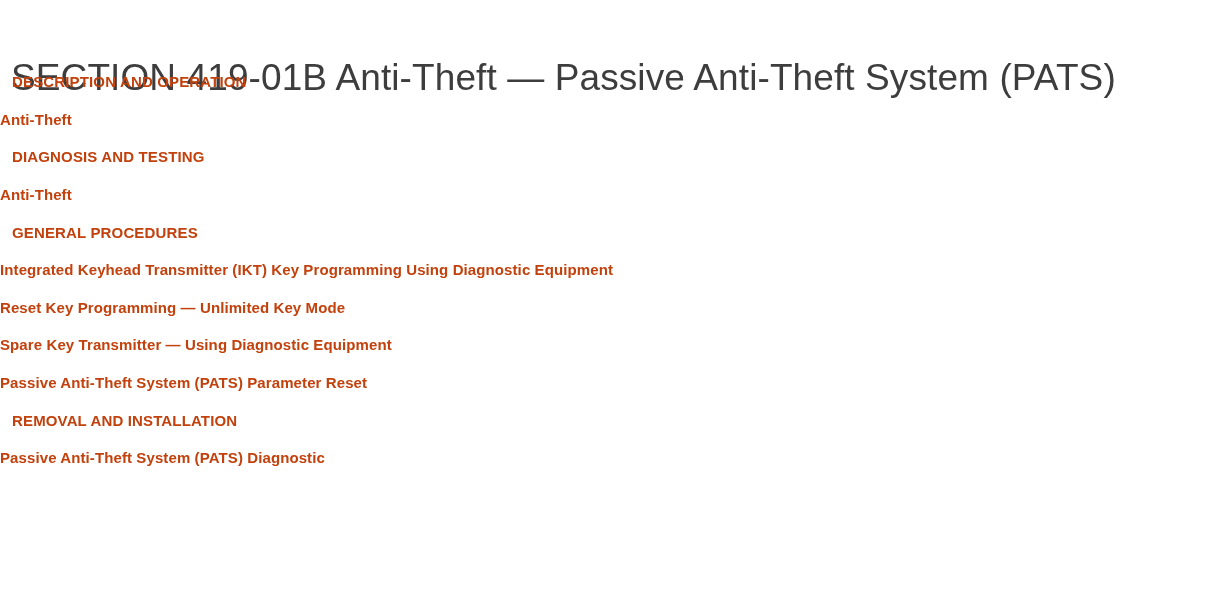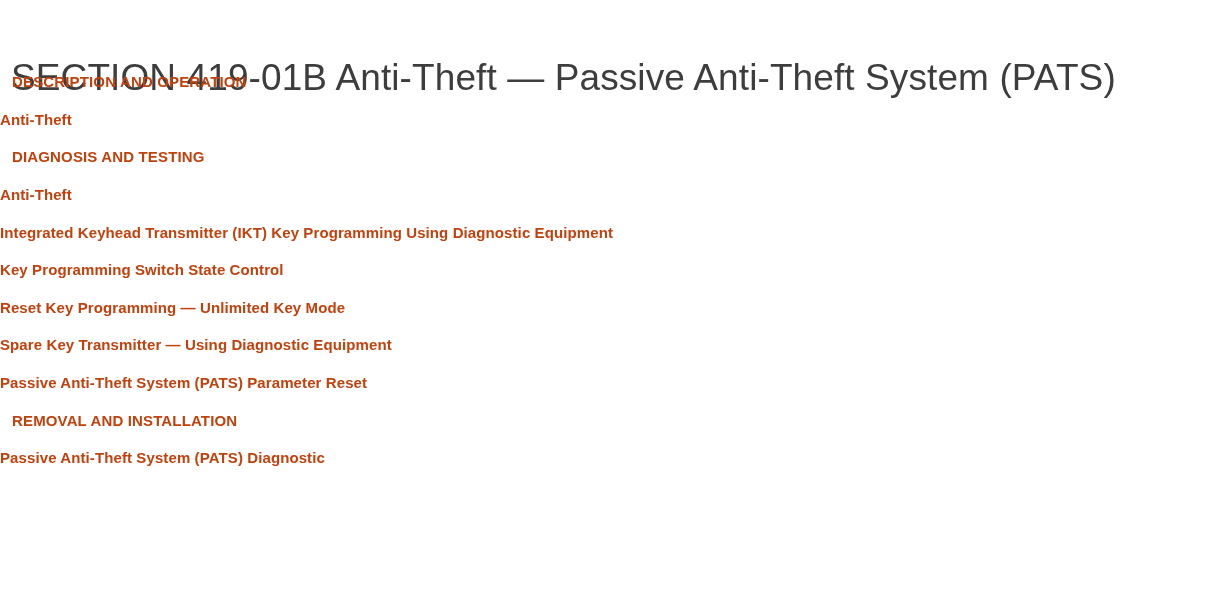--- a/index.html
+++ b/index.html
@@ -79,25 +79,25 @@
       </div>
       <div class="toc-row item">
         <span class="row-text">Anti-Theft</span>
       </div>
       <div class="toc-row group">
         <span class="row-text">DIAGNOSIS AND TESTING</span>
       </div>
       <div class="toc-row item">
         <span class="row-text">Anti-Theft</span>
       </div>
+      <div class="toc-row group">
+        <span class="row-text">GENERAL PROCEDURES</span>
+      </div>
       <div class="toc-row item">
         <span class="row-text">Integrated Keyhead Transmitter (IKT) Key Programming Using Diagnostic Equipment</span>
-      </div>
-      <div class="toc-row item">
-        <span class="row-text">Key Programming Switch State Control</span>
       </div>
       <div class="toc-row item">
         <span class="row-text">Reset Key Programming — Unlimited Key Mode</span>
       </div>
       <div class="toc-row item">
         <span class="row-text">Spare Key Transmitter — Using Diagnostic Equipment</span>
       </div>
       <div class="toc-row item">
         <span class="row-text">Passive Anti-Theft System (PATS) Parameter Reset</span>
       </div>

